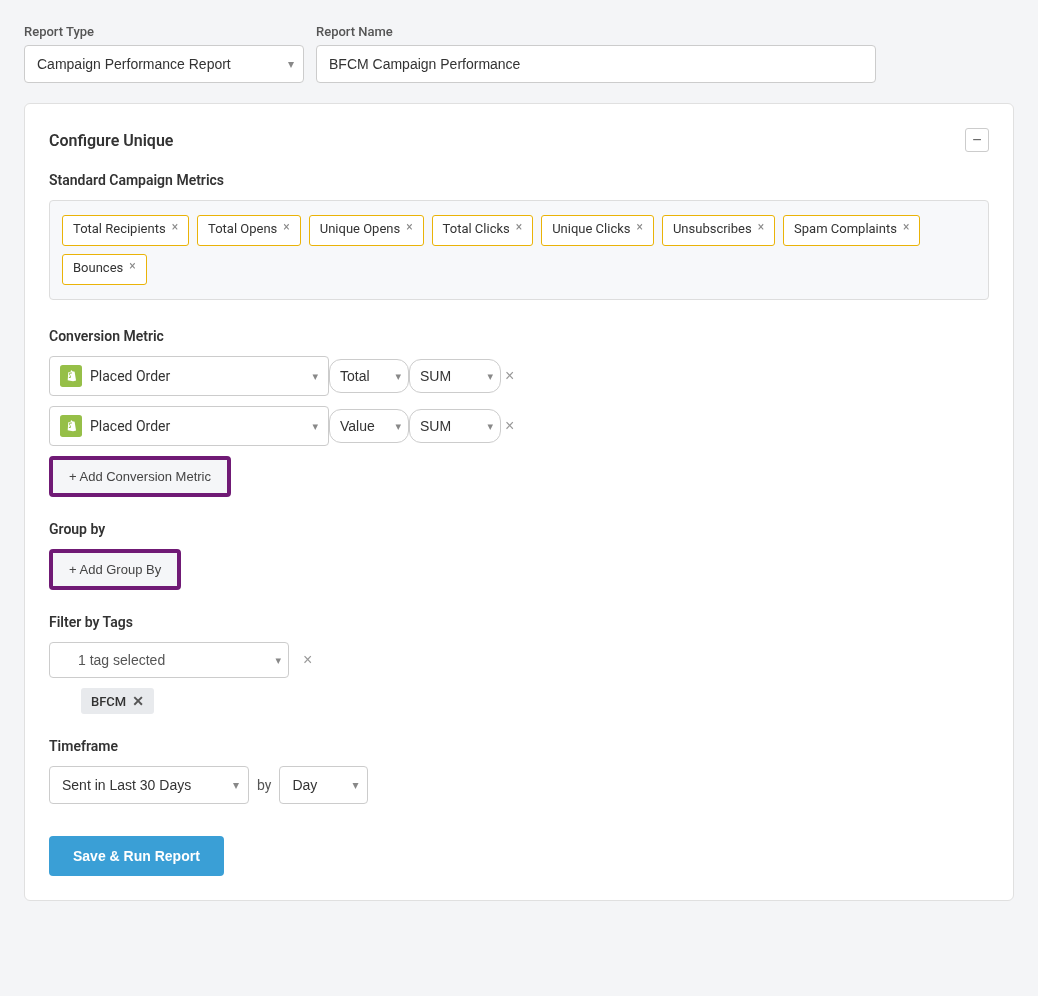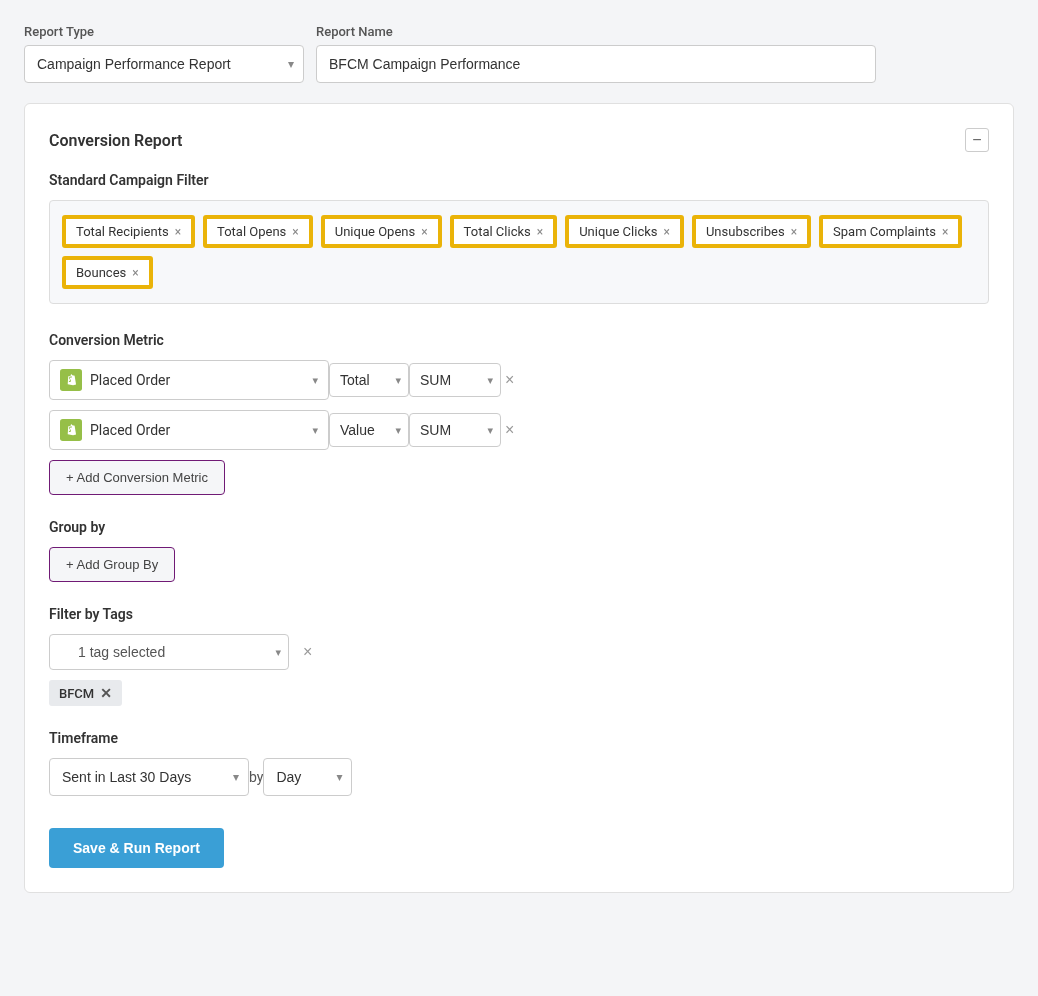--- a/index.html
+++ b/index.html
@@ -106,23 +106,22 @@
       background: #f7f8fa;
       padding: 14px 12px;
       display: flex;
       flex-wrap: wrap;
       gap: 8px;
       margin-bottom: 28px;
       min-height: 100px;
     }
     .metric-tag {
       display: inline-flex;
-      align-items: center;
       gap: 6px;
-      border: 4px solid #eab308;
+      border: 1px solid #eab308;
       border-radius: 3px;
       background: #fff;
       padding: 5px 10px;
       font-size: 13px;
       color: #333;
     }
     .metric-tag .remove {
       cursor: pointer;
       color: #888;
       font-size: 12px;
@@ -165,21 +164,21 @@
     }
     .small-select {
       position: relative;
       display: inline-flex;
       align-items: center;
     }
     .small-select select {
       appearance: none;
       -webkit-appearance: none;
       border: 1px solid #ccc;
-      border-radius: 4px;
+      border-radius: 12px;
       padding: 8px 30px 8px 10px;
       font-size: 14px;
       background: #fff;
       color: #333;
       cursor: pointer;
       outline: none;
     }
     .small-select .chev {
       position: absolute;
       right: 8px;
@@ -193,21 +192,21 @@
       cursor: pointer;
       color: #999;
       font-size: 16px;
       padding: 4px;
     }
 
     .add-btn {
       display: inline-flex;
       align-items: center;
       gap: 6px;
-      border: 1px solid #701a75;
+      border: 4px solid #701a75;
       border-radius: 4px;
       background: #f5f6f8;
       padding: 9px 16px;
       font-size: 13px;
       color: #444;
       cursor: pointer;
     }
 
     .tags-row {
       display: flex;
@@ -243,32 +242,33 @@
     .tag-chip {
       display: inline-flex;
       align-items: center;
       gap: 6px;
       background: #e8eaed;
       border-radius: 3px;
       padding: 5px 10px;
       font-size: 13px;
       color: #333;
       font-weight: 500;
+      margin-left: 32px;
     }
     .tag-chip .remove-x {
       cursor: pointer;
       font-size: 14px;
       font-weight: bold;
       color: #555;
     }
 
     .timeframe-row {
       display: flex;
       align-items: center;
-      gap: 0;
+      gap: 8px;
       margin-top: 8px;
     }
     .by-label {
       font-size: 14px;
       color: #555;
     }
 
     .save-btn {
       display: inline-flex;
       align-items: center;
@@ -298,29 +298,29 @@
     </div>
   </div>
   <div class="field-group">
     <span class="field-label">Report Name</span>
     <input class="report-name-input" type="text" value="BFCM Campaign Performance" placeholder="Report Name" style="">
   </div>
 </div>
 
 <div class="configure-panel">
   <div class="panel-header">
-    <span class="panel-title">Conversion Report</span>
+    <span class="panel-title">Configure Unique</span>
     <button class="collapse-btn">
       <span>−</span>
     </button>
   </div>
 
   
   <div class="section">
-    <div class="section-title">Standard Campaign Filter</div>
+    <div class="section-title">Standard Campaign Metrics</div>
     <div class="metrics-box">
       <div class="metric-tag">
         <span>Total Recipients</span>
         <span class="remove">×</span>
       </div>
       <div class="metric-tag">
         <span>Total Opens</span>
         <span class="remove">×</span>
       </div>
       <div class="metric-tag">

